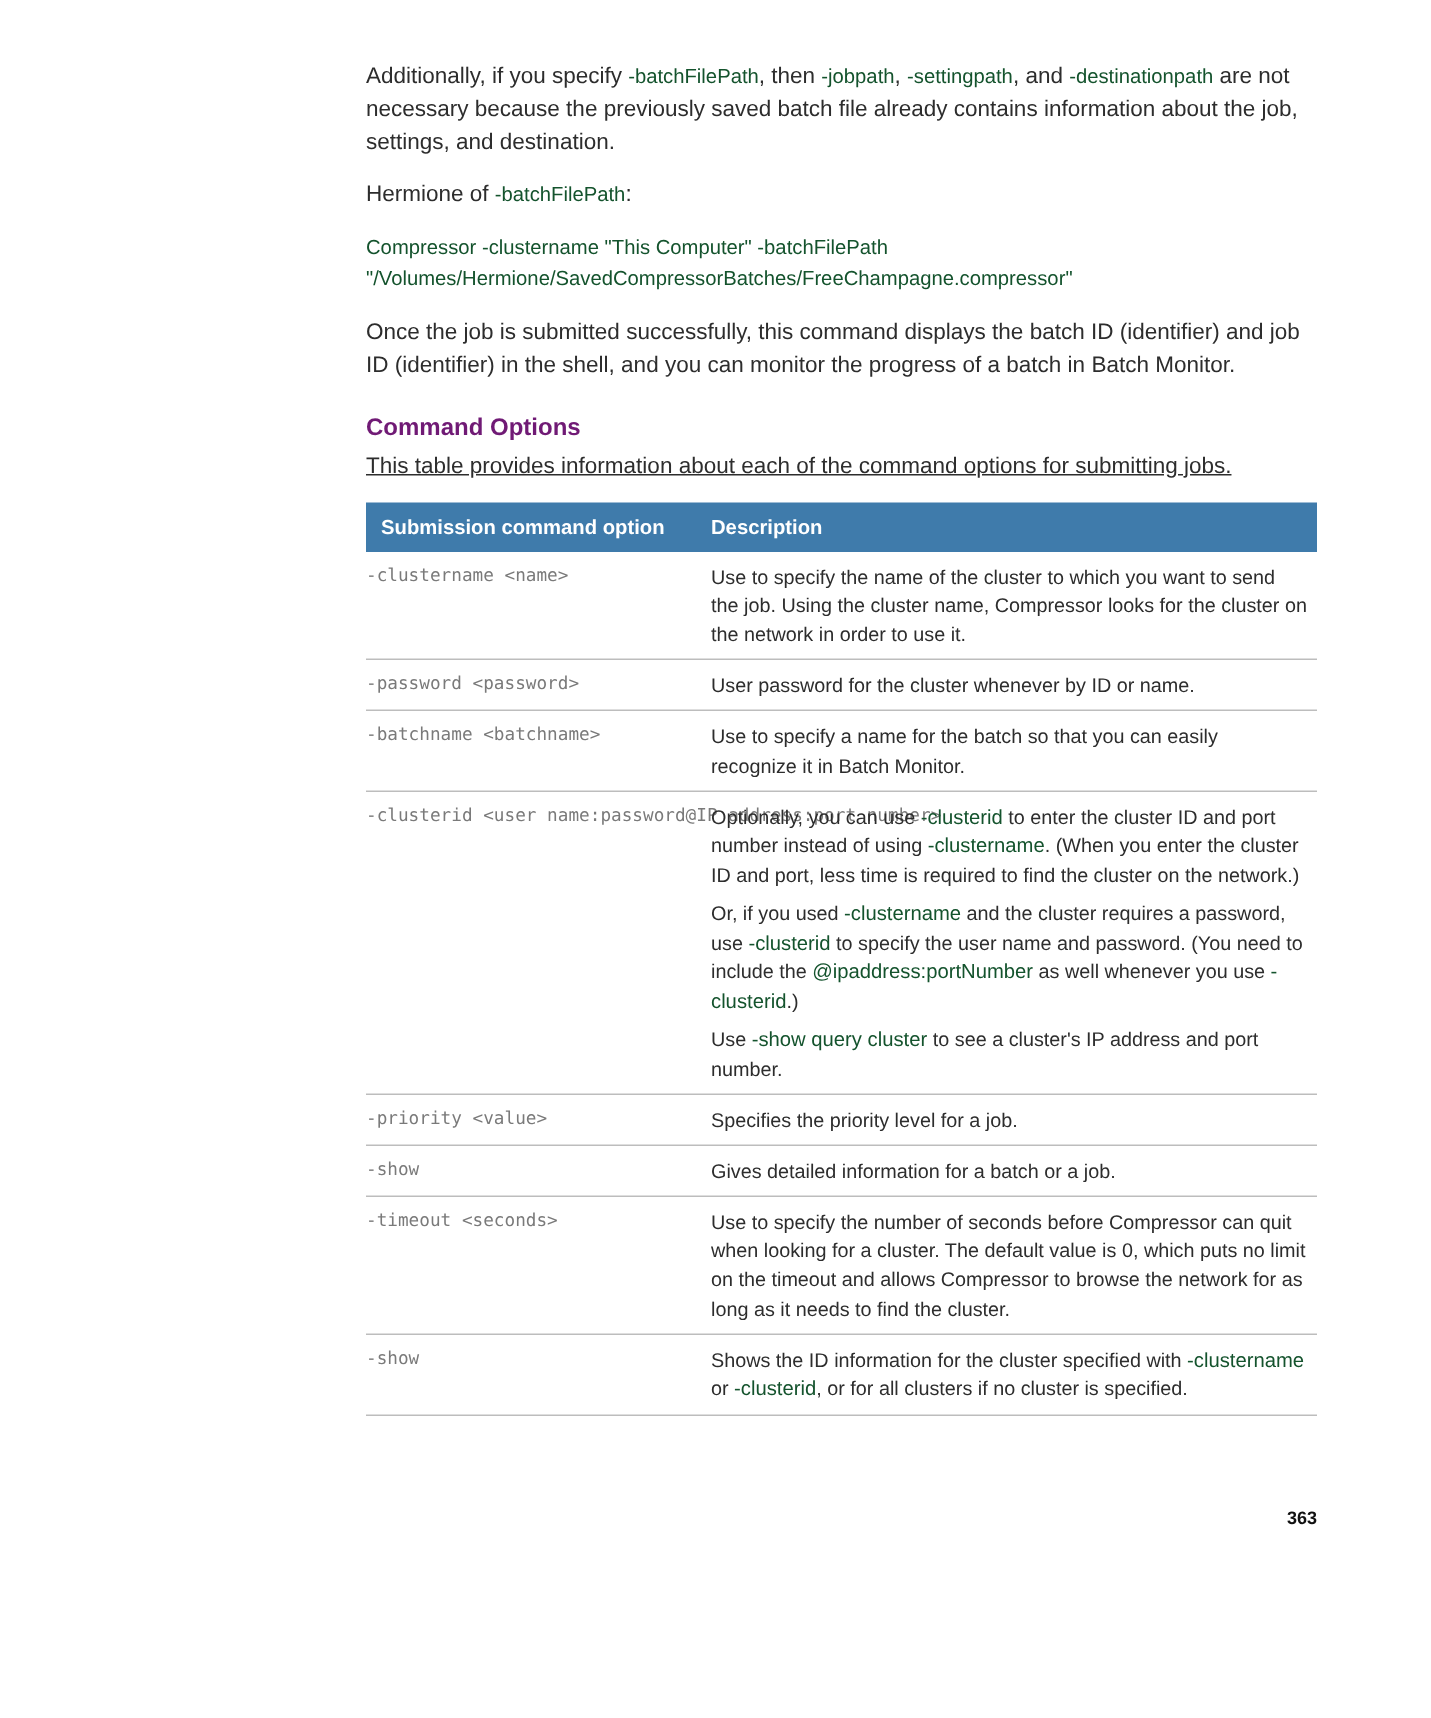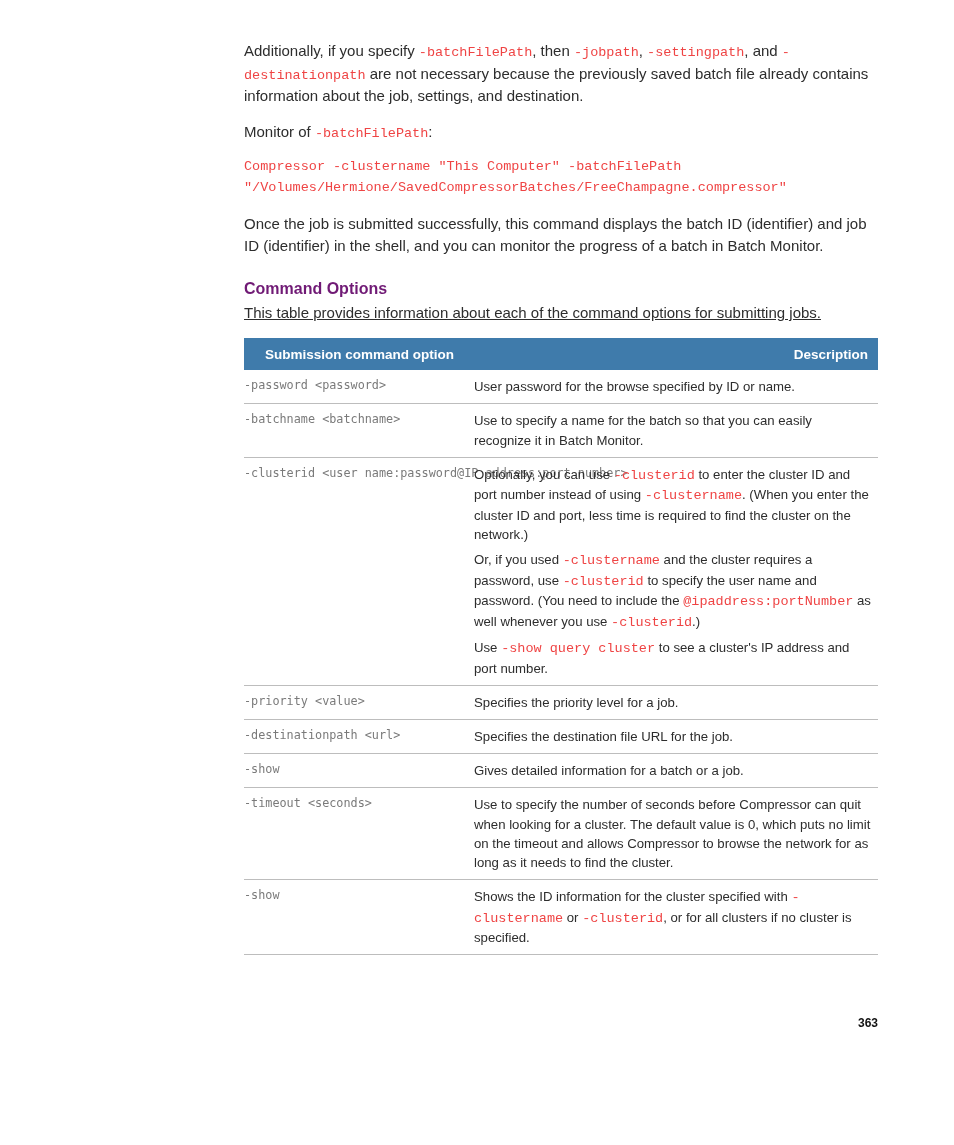--- a/index.html
+++ b/index.html
@@ -7,27 +7,27 @@
     font-size: 15px;
     color: #2d2d2d;
     background: #fff;
     margin: 0;
     padding: 40px 76px 40px 244px;
     width: 954px;
     box-sizing: border-box;
     line-height: 1.45;
   }
   .para { margin: 0 0 14px 0; }
-  .code { font-family: Liberation Mono, monospace; color: #ef4444; font-size: 13.5px; }
+  .code { font-family: Liberation Sans, sans-serif; color: #14532d; font-size: 13.5px; }
   h3.section { color: #701a75; font-size: 16px; font-weight: 700; margin: 20px 0 2px 0; }
   .table { border-collapse: collapse; width: 100%; margin-top: 8px; table-layout: fixed; }
   .table th {
     background: #3f7bab;
     color: #fff;
-    text-align: right;
+    text-align: left;
     font-weight: 700;
     font-size: 13.5px;
     padding: 7px 10px 6px 10px;
     vertical-align: top;
   }
   .table th.col-opt { width: 200px; }
   .table td {
     border-bottom: 1px solid #bdbdbd;
     padding: 7px 6px 7px 10px;
     vertical-align: top;
@@ -40,68 +40,68 @@
   .footer .pagenum { position: absolute; right: 0; font-weight: 700; color: #111; }
 </style>
 </head>
 <body>
 
 <p class="para">
   <span>Additionally, if you specify </span><span class="code">-batchFilePath</span><span>, then </span><span class="code">-jobpath</span><span>, </span><span class="code">-settingpath</span><span>, and </span><span class="code">-destinationpath</span><span> are not necessary because the previously saved batch file already contains information about the job, settings, and destination.</span>
 </p>
 
 <p class="para">
-  <span>Monitor of </span><span class="code">-batchFilePath</span><span>:</span>
+  <span>Hermione of </span><span class="code">-batchFilePath</span><span>:</span>
 </p>
 
 <p class="para code" style="line-height:1.55;">Compressor -clustername "This Computer" -batchFilePath "/Volumes/Hermione/SavedCompressorBatches/FreeChampagne.compressor"</p>
 
 <p class="para">Once the job is submitted successfully, this command displays the batch ID (identifier) and job ID (identifier) in the shell, and you can monitor the progress of a batch in Batch Monitor.</p>
 
 <h3 class="section">Command Options</h3>
 <p class="para" style="margin-top:2px;text-decoration:underline;">This table provides information about each of the command options for submitting jobs.</p>
 
 <table class="table">
   <thead>
     <tr>
       <th class="col-opt">Submission command option</th>
       <th>Description</th>
     </tr>
   </thead>
   <tbody id="tbody">
       <tr>
+        <td class="opt-cell">-clustername &lt;name&gt;</td>
+        <td>
+          <div>Use to specify the name of the cluster to which you want to send the job. Using the cluster name, Compressor looks for the cluster on the network in order to use it.</div>
+        </td>
+      </tr>
+      <tr>
         <td class="opt-cell">-password &lt;password&gt;</td>
         <td>
-          <div>User password for the browse specified by ID or name.</div>
+          <div>User password for the cluster whenever by ID or name.</div>
         </td>
       </tr>
       <tr>
         <td class="opt-cell">-batchname &lt;batchname&gt;</td>
         <td>
           <div>Use to specify a name for the batch so that you can easily recognize it in Batch Monitor.</div>
         </td>
       </tr>
       <tr>
         <td class="opt-cell">-clusterid &lt;user name:password@IP address:port number&gt;</td>
         <td>
           <div><span>Optionally, you can use </span><span class="code">-clusterid</span><span> to enter the cluster ID and port number instead of using </span><span class="code">-clustername</span><span>. (When you enter the cluster ID and port, less time is required to find the cluster on the network.)</span></div>
           <div class="subpara"><span>Or, if you used </span><span class="code">-clustername</span><span> and the cluster requires a password, use </span><span class="code">-clusterid</span><span> to specify the user name and password. (You need to include the </span><span class="code">@ipaddress:portNumber</span><span> as well whenever you use </span><span class="code">-clusterid</span><span>.)</span></div>
           <div class="subpara"><span>Use </span><span class="code">-show query cluster</span><span> to see a cluster's IP address and port number.</span></div>
         </td>
       </tr>
       <tr>
         <td class="opt-cell">-priority &lt;value&gt;</td>
         <td>
           <div>Specifies the priority level for a job.</div>
-        </td>
-      </tr>
-      <tr>
-        <td class="opt-cell">-destinationpath &lt;url&gt;</td>
-        <td>
-          <div>Specifies the destination file URL for the job.</div>
         </td>
       </tr>
       <tr>
         <td class="opt-cell">-show</td>
         <td>
           <div>Gives detailed information for a batch or a job.</div>
         </td>
       </tr>
       <tr>
         <td class="opt-cell">-timeout &lt;seconds&gt;</td>

